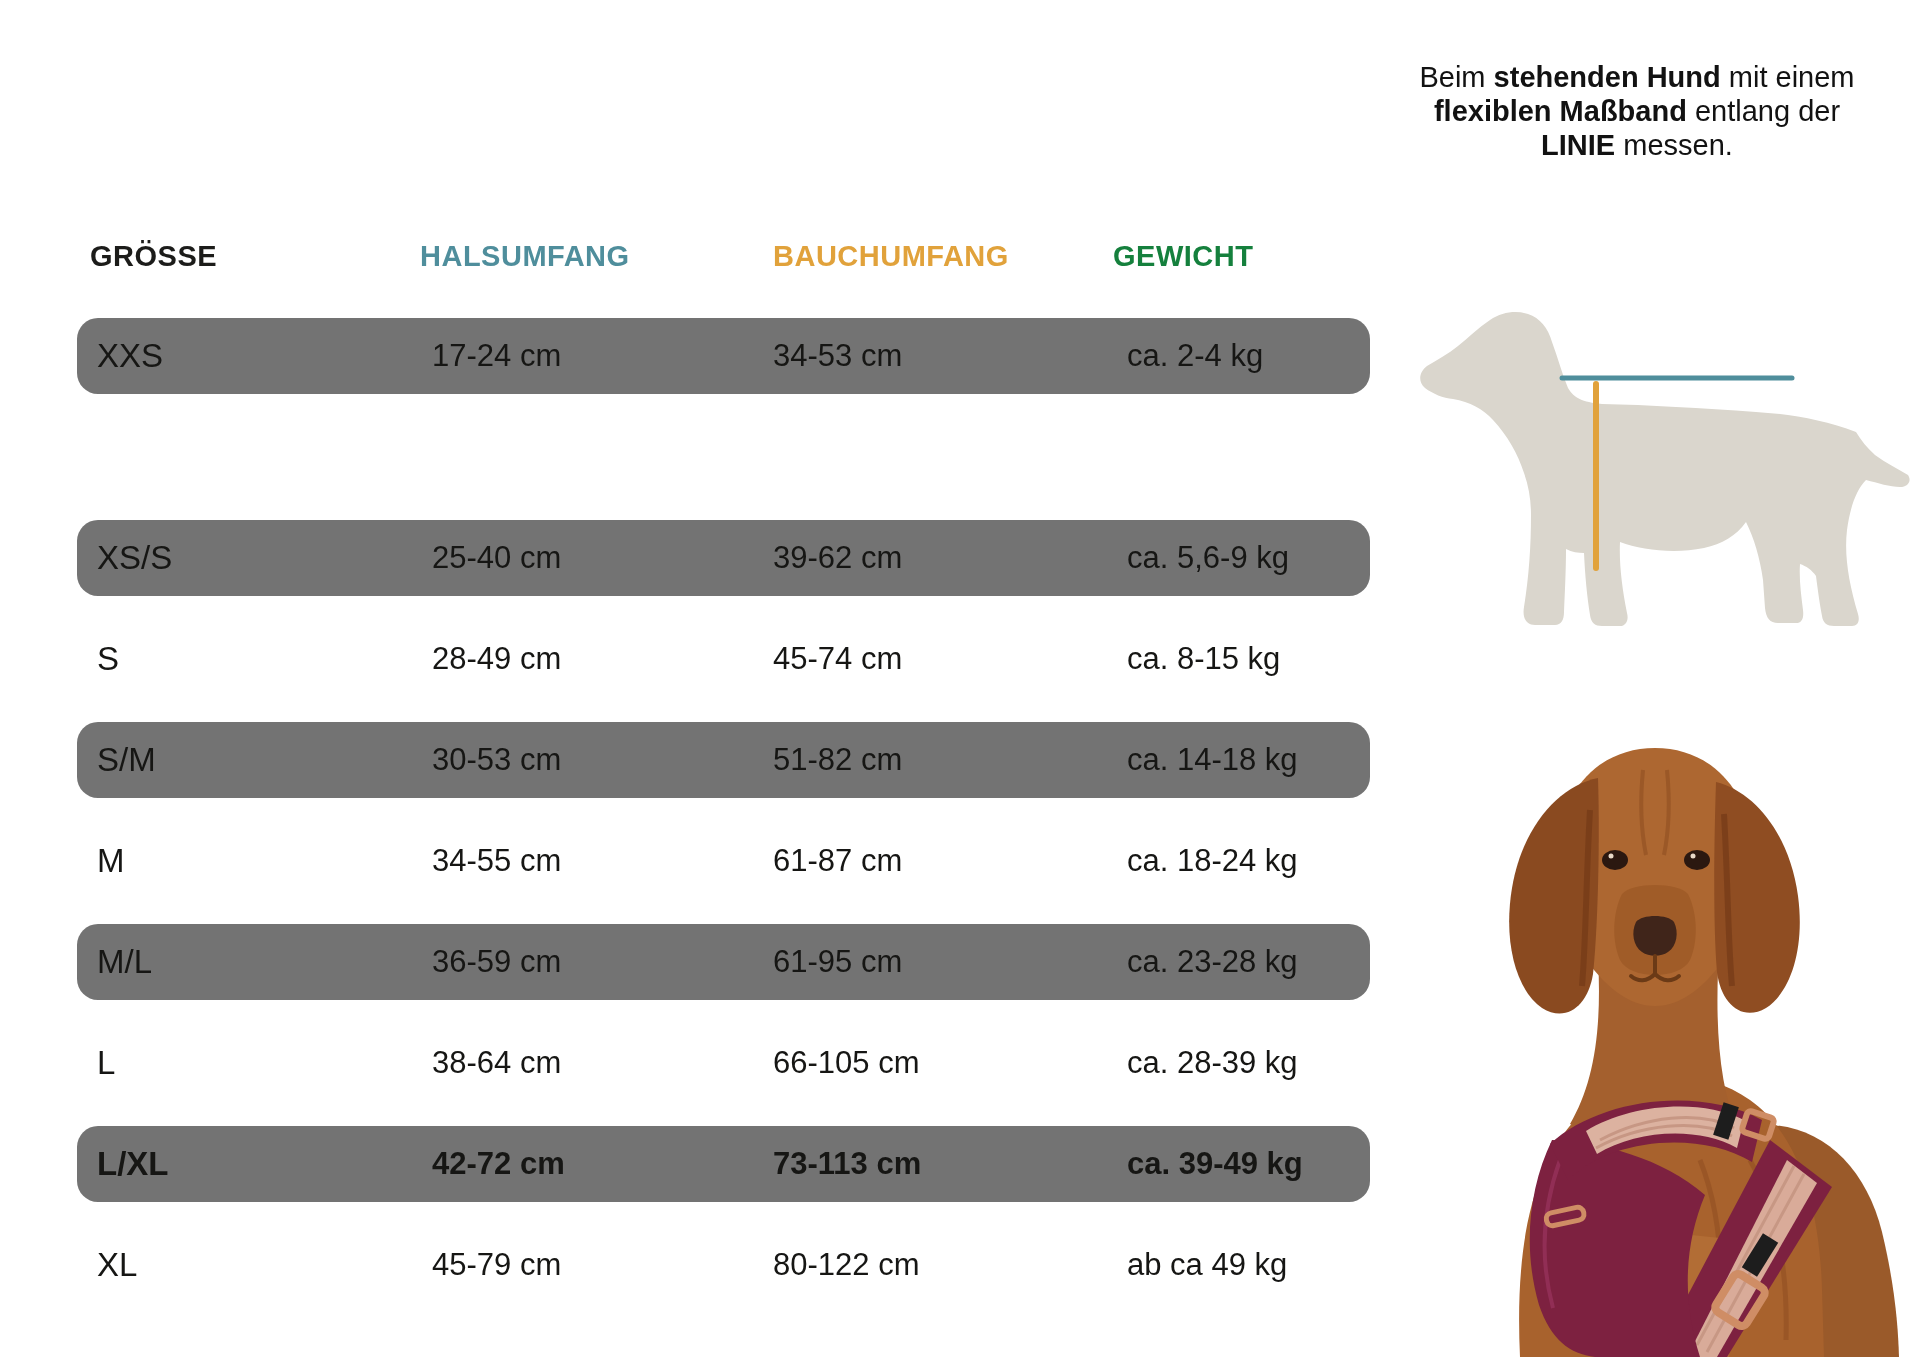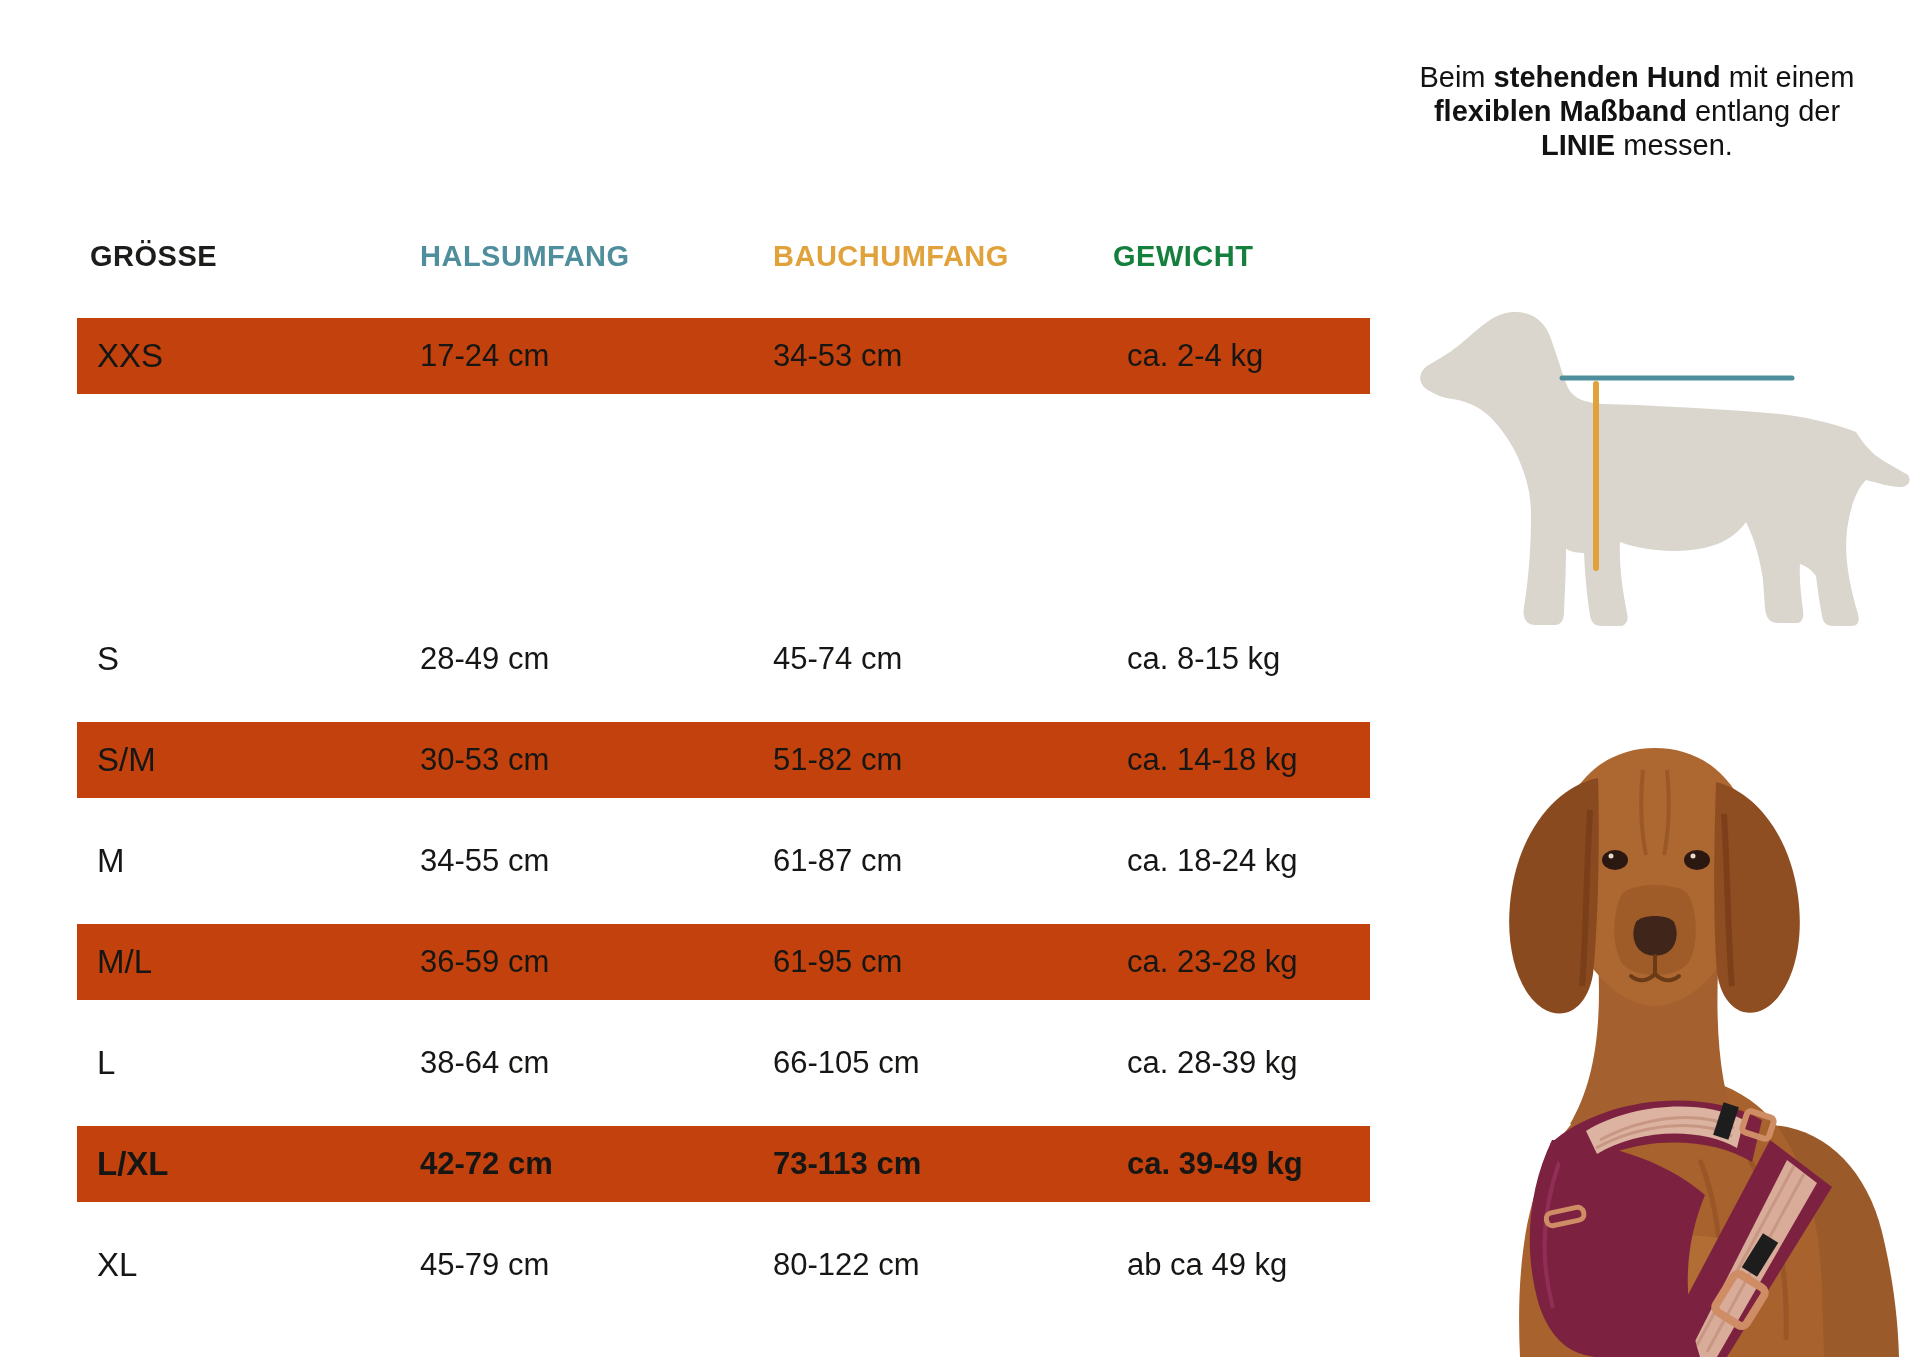--- a/index.html
+++ b/index.html
@@ -13,24 +13,24 @@
   .title-line2{font-size:62px;font-weight:700;letter-spacing:3px;margin-top:2px;}
   
   .th{position:absolute;top:240px;font-size:29px;font-weight:700;letter-spacing:0.5px;}
   .th-size{left:90px;color:#1c1c1a;}
   .th-neck{left:420px;color:#4f8e9c;}
   .th-belly{left:773px;color:#e1a23b;}
   .th-weight{left:1113px;color:#15803d;}
   
   .rows{position:absolute;left:77px;top:318px;width:1293px;height:990px;}
   .row{position:absolute;left:0;width:100%;height:76px;}
-  .row.striped{background:#c2410c;}
+  .row.striped{background:#737373;border-radius:21px;}
   .cell{position:absolute;top:50%;transform:translateY(-50%);font-size:31px;color:#161614;white-space:nowrap;}
   .c-size{left:20px;font-size:33px;}
-  .c-neck{left:343px;text-align:right;}
+  .c-neck{left:355px;text-align:right;}
   .c-belly{left:696px;}
   .c-weight{left:1036px;margin-left:14px;}
   
   .instructions{
     position:absolute;left:1398px;top:56px;width:470px;
     text-align:center;font-size:29px;line-height:34px;color:#121212;margin:4px;
   }
   .instructions strong{font-weight:700;}
   .silhouette-box{position:absolute;left:1372px;top:278px;width:548px;height:390px;}
   .photo-box{position:absolute;left:1400px;top:690px;width:510px;height:667px;}
@@ -46,20 +46,26 @@
   <span class="th th-neck">HALSUMFANG</span>
   <span class="th th-belly">BAUCHUMFANG</span>
   <span class="th th-weight">GEWICHT</span>
 
   <div class="rows">
       <div class="row striped" style="top: 0px;">
         <span class="cell c-size">XXS</span>
         <span class="cell c-neck">17-24 cm</span>
         <span class="cell c-belly">34-53 cm</span>
         <span class="cell c-weight">ca. 2-4 kg</span>
+      </div>
+      <div class="row striped" style="top: 202px;">
+        <span class="cell c-size">XS/S</span>
+        <span class="cell c-neck">25-40 cm</span>
+        <span class="cell c-belly">39-62 cm</span>
+        <span class="cell c-weight">ca. 5,6-9 kg</span>
       </div>
       <div class="row" style="top: 303px;">
         <span class="cell c-size">S</span>
         <span class="cell c-neck">28-49 cm</span>
         <span class="cell c-belly">45-74 cm</span>
         <span class="cell c-weight">ca. 8-15 kg</span>
       </div>
       <div class="row striped" style="top: 404px;">
         <span class="cell c-size">S/M</span>
         <span class="cell c-neck">30-53 cm</span>

